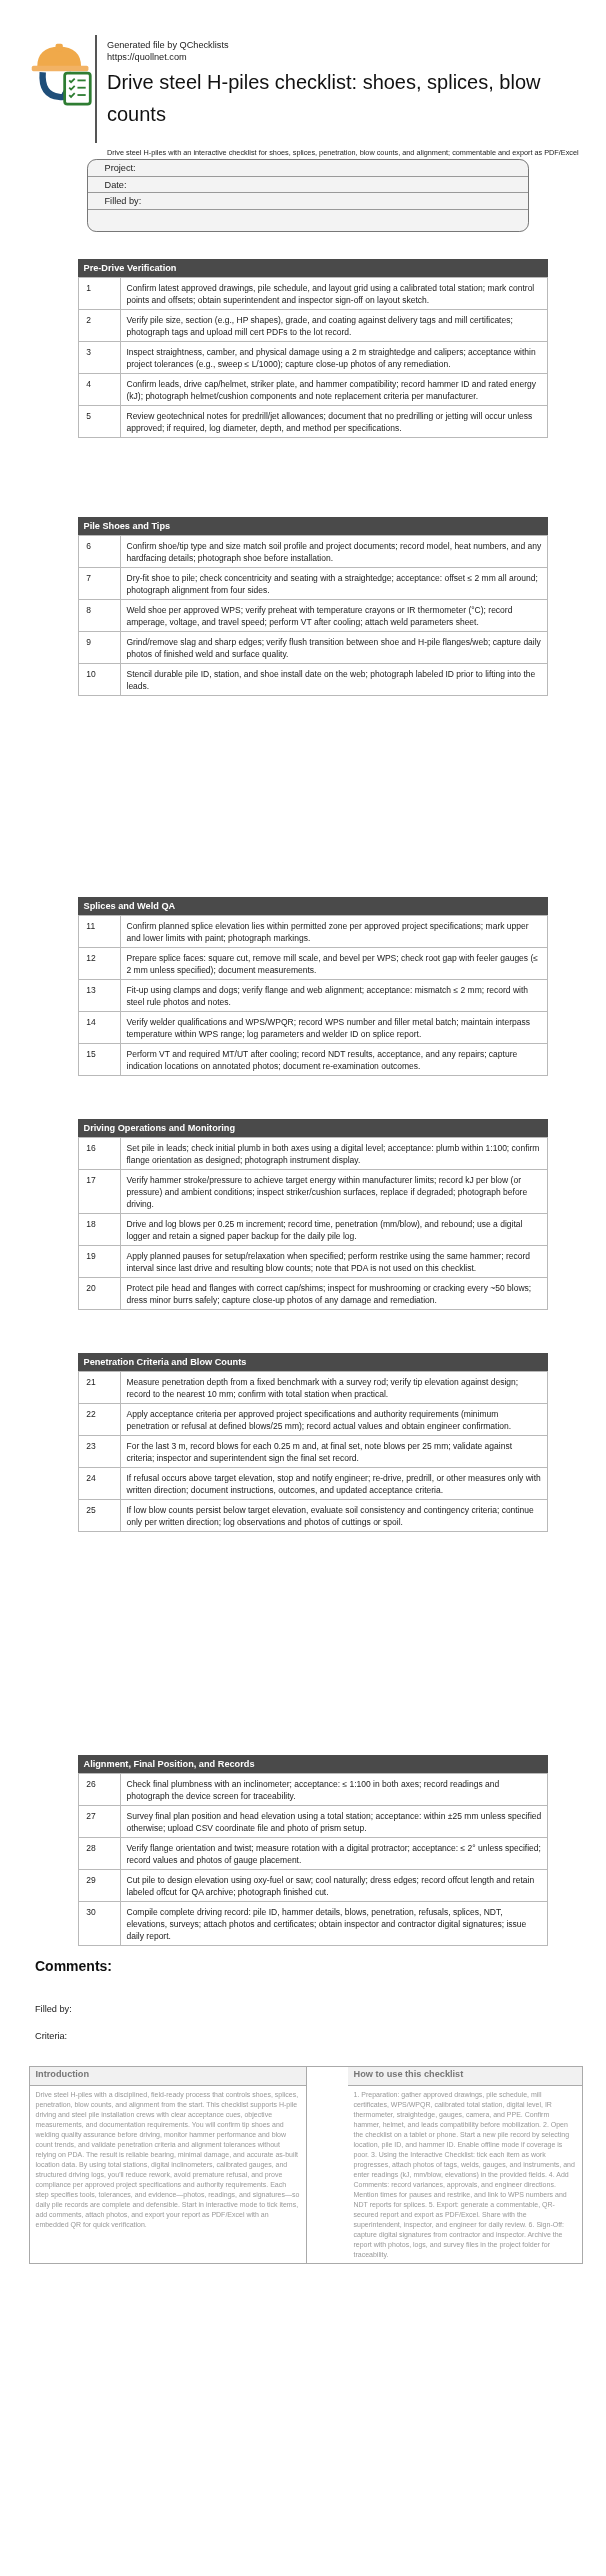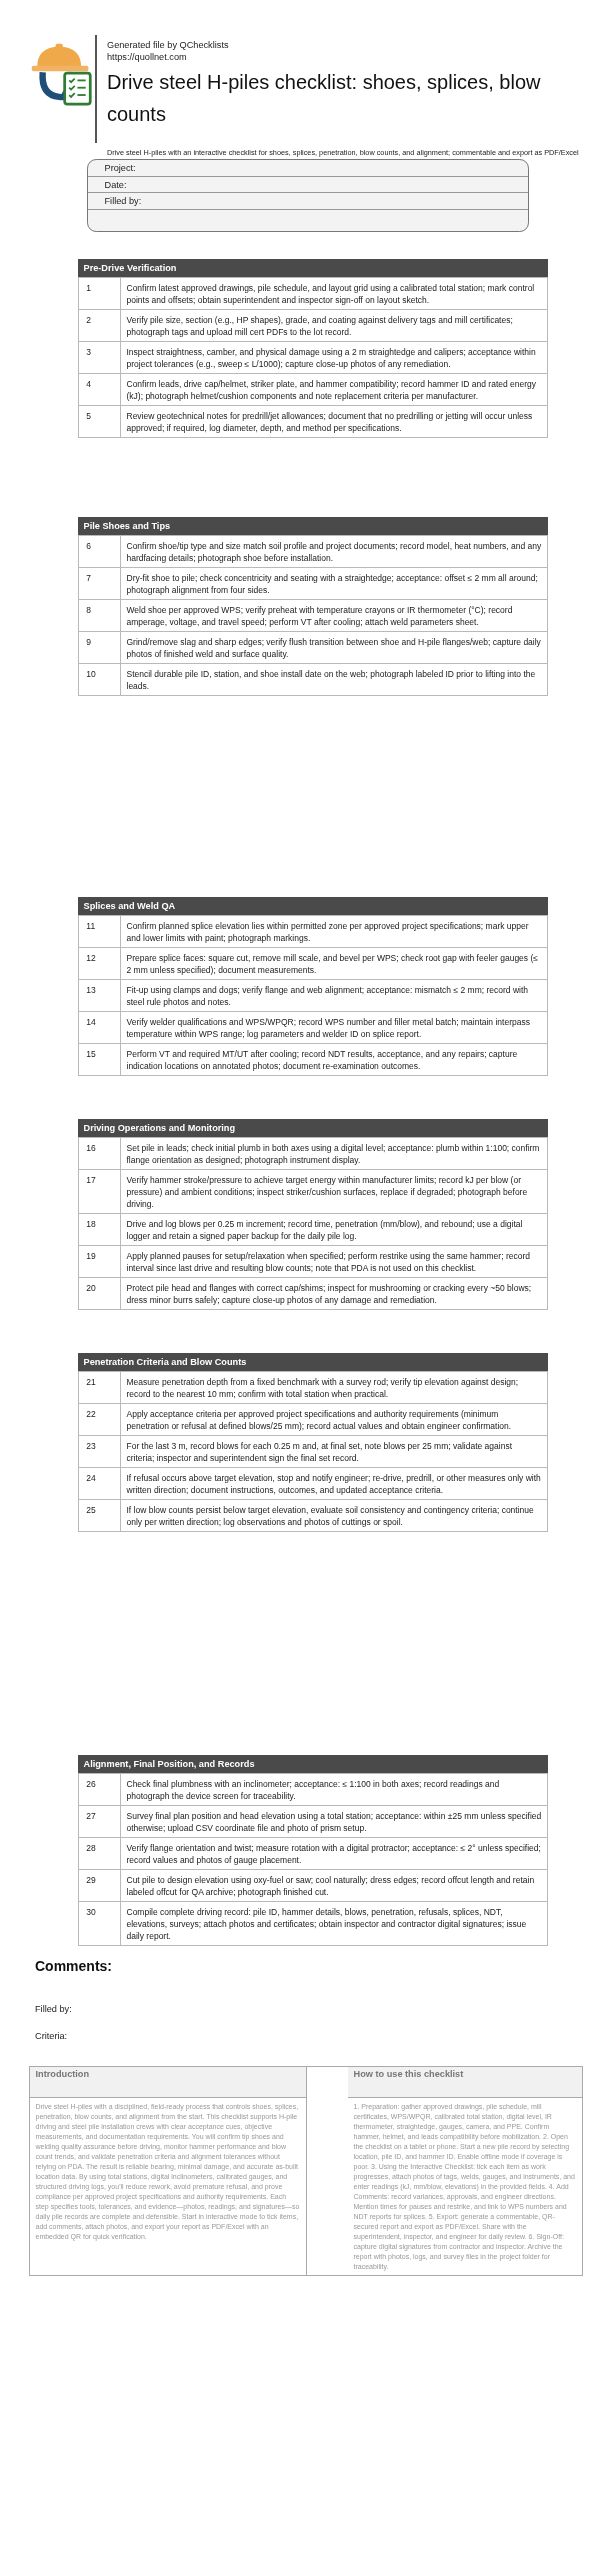--- a/index.html
+++ b/index.html
@@ -26,21 +26,21 @@
   table.items td { border: 0.9px solid #b9b9b9; font-size: 8.5px; line-height: 12.2px; color: #1a1a1a; vertical-align: top; padding: 3.7px 5.5px 2.8px 5.5px; }
   table.items td.num { width: 42px; padding-left: 7.3px; }
 
   .comments { position: absolute; left: 35px; top: 1958px; font-size: 14px; font-weight: bold; color: #111; }
   .filled { position: absolute; left: 35px; top: 2004px; font-size: 9.2px; color: #222; }
   .signature { position: absolute; left: 35px; top: 2031px; font-size: 9.2px; color: #222; }
 
   .info-table { position: absolute; left: 29px; top: 2066px; width: 554px; border: 1.4px solid #aaa; display: flex; }
   .info-col { width: 50%; }
   .info-col + .info-col { border-left: 1.4px solid #aaa; padding-left: 41px; }
-  .info-col-head { background: #f1f1f1; border-bottom: 1.4px solid #aaa; height: 31px; font-size: 9.2px; line-height: 14.7px; color: #777; font-weight: bold; padding-left: 5.5px; }
+  .info-col-head { background: #f1f1f1; border-bottom: 1.4px solid #aaa; height: 19px; font-size: 9.2px; line-height: 14.7px; color: #777; font-weight: bold; padding-left: 5.5px; }
   .info-col-body { font-size: 7px; line-height: 10px; color: #999; padding: 3.7px 5.5px 3.7px 5.5px; }
 </style>
 </head>
 <body>
 
 <div class="header">
   <div class="logo">
     <svg width="66" height="64" viewBox="0 0 72 70">
 
       <path d="M10 27 Q10 6 34 5 Q58 6 58 27 Z" fill="#f0a94a"></path>

